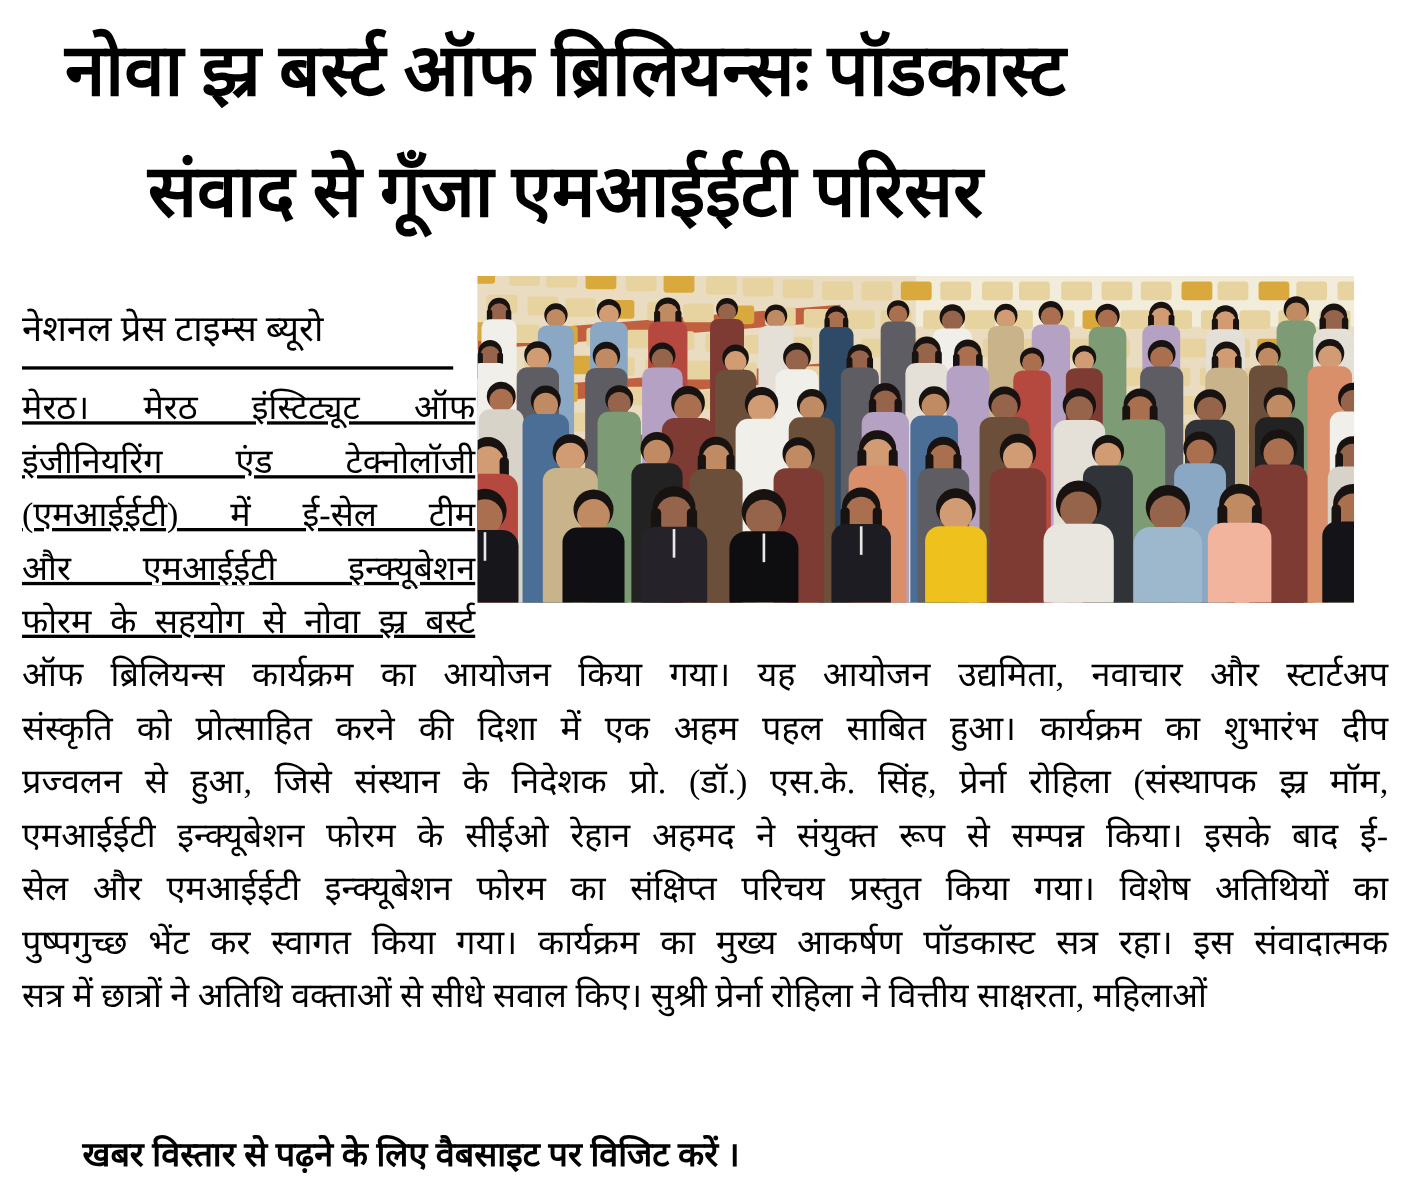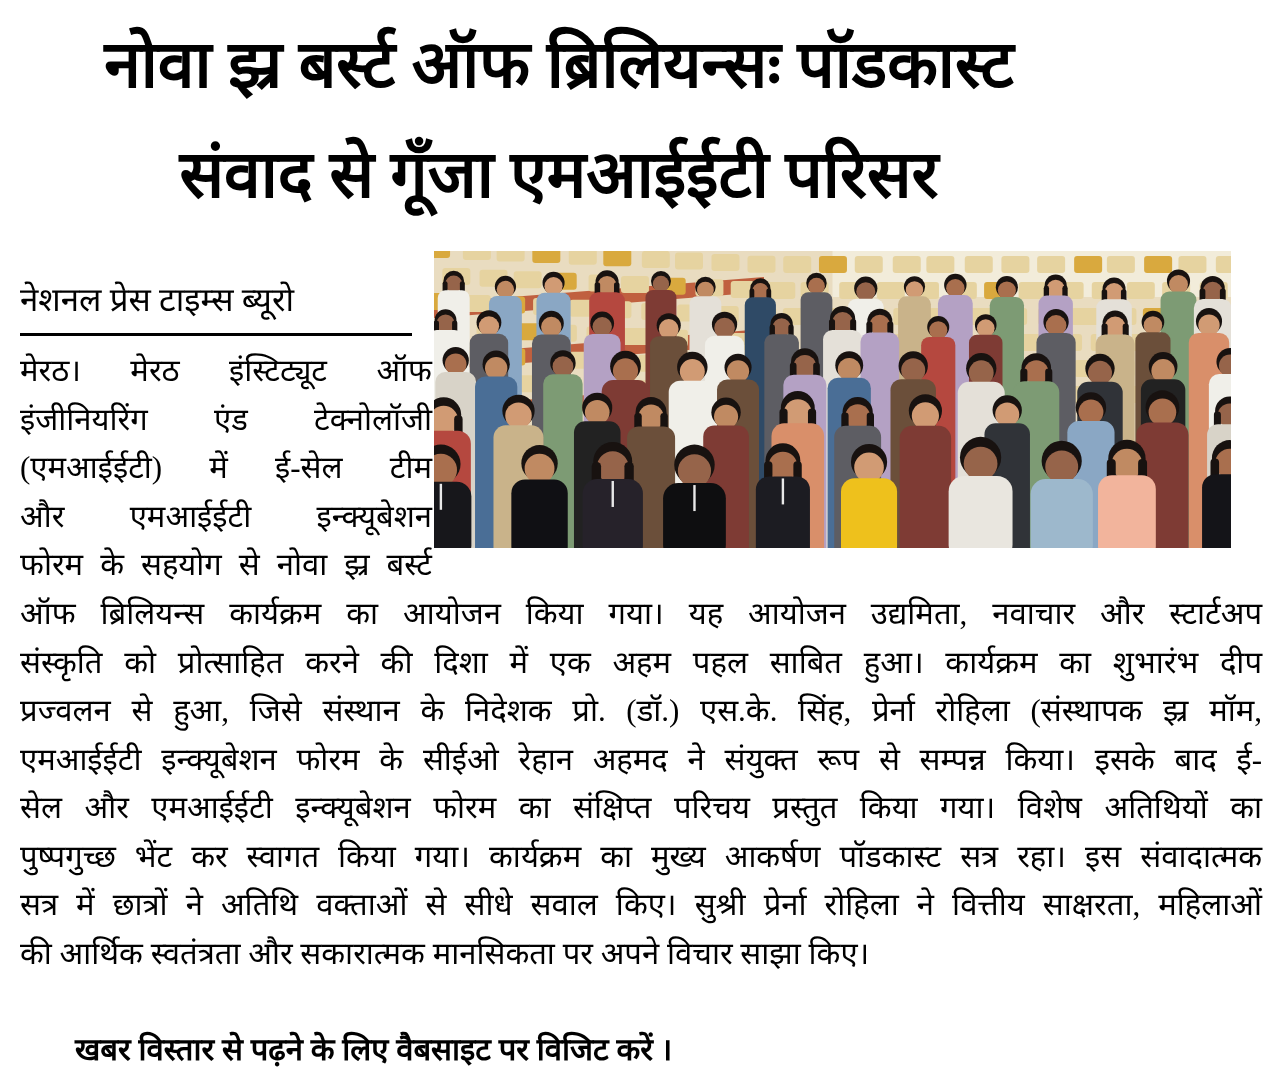--- a/index.html
+++ b/index.html
@@ -10,39 +10,38 @@
     color:#000;
     font-family:"Liberation Serif","DejaVu Serif",serif;
     overflow:hidden;
   }
   .abs{position:absolute;}
   
   .headline{
     top:10px;left:0;width:1028px;
     text-align:center;font-weight:700;
     overflow:hidden;
-    margin-left:45px;
   }
   .hl-line{
     font-size:66px;line-height:110px;
     white-space:nowrap;
     letter-spacing:0;
   }
   
   .byline{
     top:280px;left:20px;width:412px;
     font-size:33px;font-weight:400;line-height:40px;
     white-space:nowrap;
   }
   .byline-rule{
     top:333px;left:20px;width:392px;height:3px;background:#000;
   }
   
   .col-para{
-    top:347px;left:20px;width:412px;
+    top:347px;left:20px;width:412px;text-decoration:underline;
   }
   
   .full-para{
     top:590px;left:20px;width:1242px;
   }
   .jline{
     font-size:31px;line-height:48.5px;
     text-align:justify;
     text-align-last:justify;
   }
@@ -482,16 +481,15 @@
   </div>
 
 <div class="abs full-para">
     <div class="jline">ऑफ ब्रिलियन्स कार्यक्रम का आयोजन किया गया। यह आयोजन उद्यमिता, नवाचार और स्टार्टअप</div>
     <div class="jline">संस्कृति को प्रोत्साहित करने की दिशा में एक अहम पहल साबित हुआ। कार्यक्रम का शुभारंभ दीप</div>
     <div class="jline">प्रज्वलन से हुआ, जिसे संस्थान के निदेशक प्रो. (डॉ.) एस.के. सिंह, प्रेर्ना रोहिला (संस्थापक झ्र मॉम,</div>
     <div class="jline">एमआईईटी इन्क्यूबेशन फोरम के सीईओ रेहान अहमद ने संयुक्त रूप से सम्पन्न किया। इसके बाद ई-</div>
     <div class="jline">सेल और एमआईईटी इन्क्यूबेशन फोरम का संक्षिप्त परिचय प्रस्तुत किया गया। विशेष अतिथियों का</div>
     <div class="jline">पुष्पगुच्छ भेंट कर स्वागत किया गया। कार्यक्रम का मुख्य आकर्षण पॉडकास्ट सत्र रहा। इस संवादात्मक</div>
     <div class="jline">सत्र में छात्रों ने अतिथि वक्ताओं से सीधे सवाल किए। सुश्री प्रेर्ना रोहिला ने वित्तीय साक्षरता, महिलाओं</div>
-    <div class="jline">की आर्थिक स्वतंत्रता और सकारात्मक मानसिकता पर अपने विचार साझा किए।</div>
   </div>
 
 <div class="abs closing">खबर विस्तार से पढ़ने के लिए वैबसाइट पर विजिट करें ।</div>
 
 </body></html>

